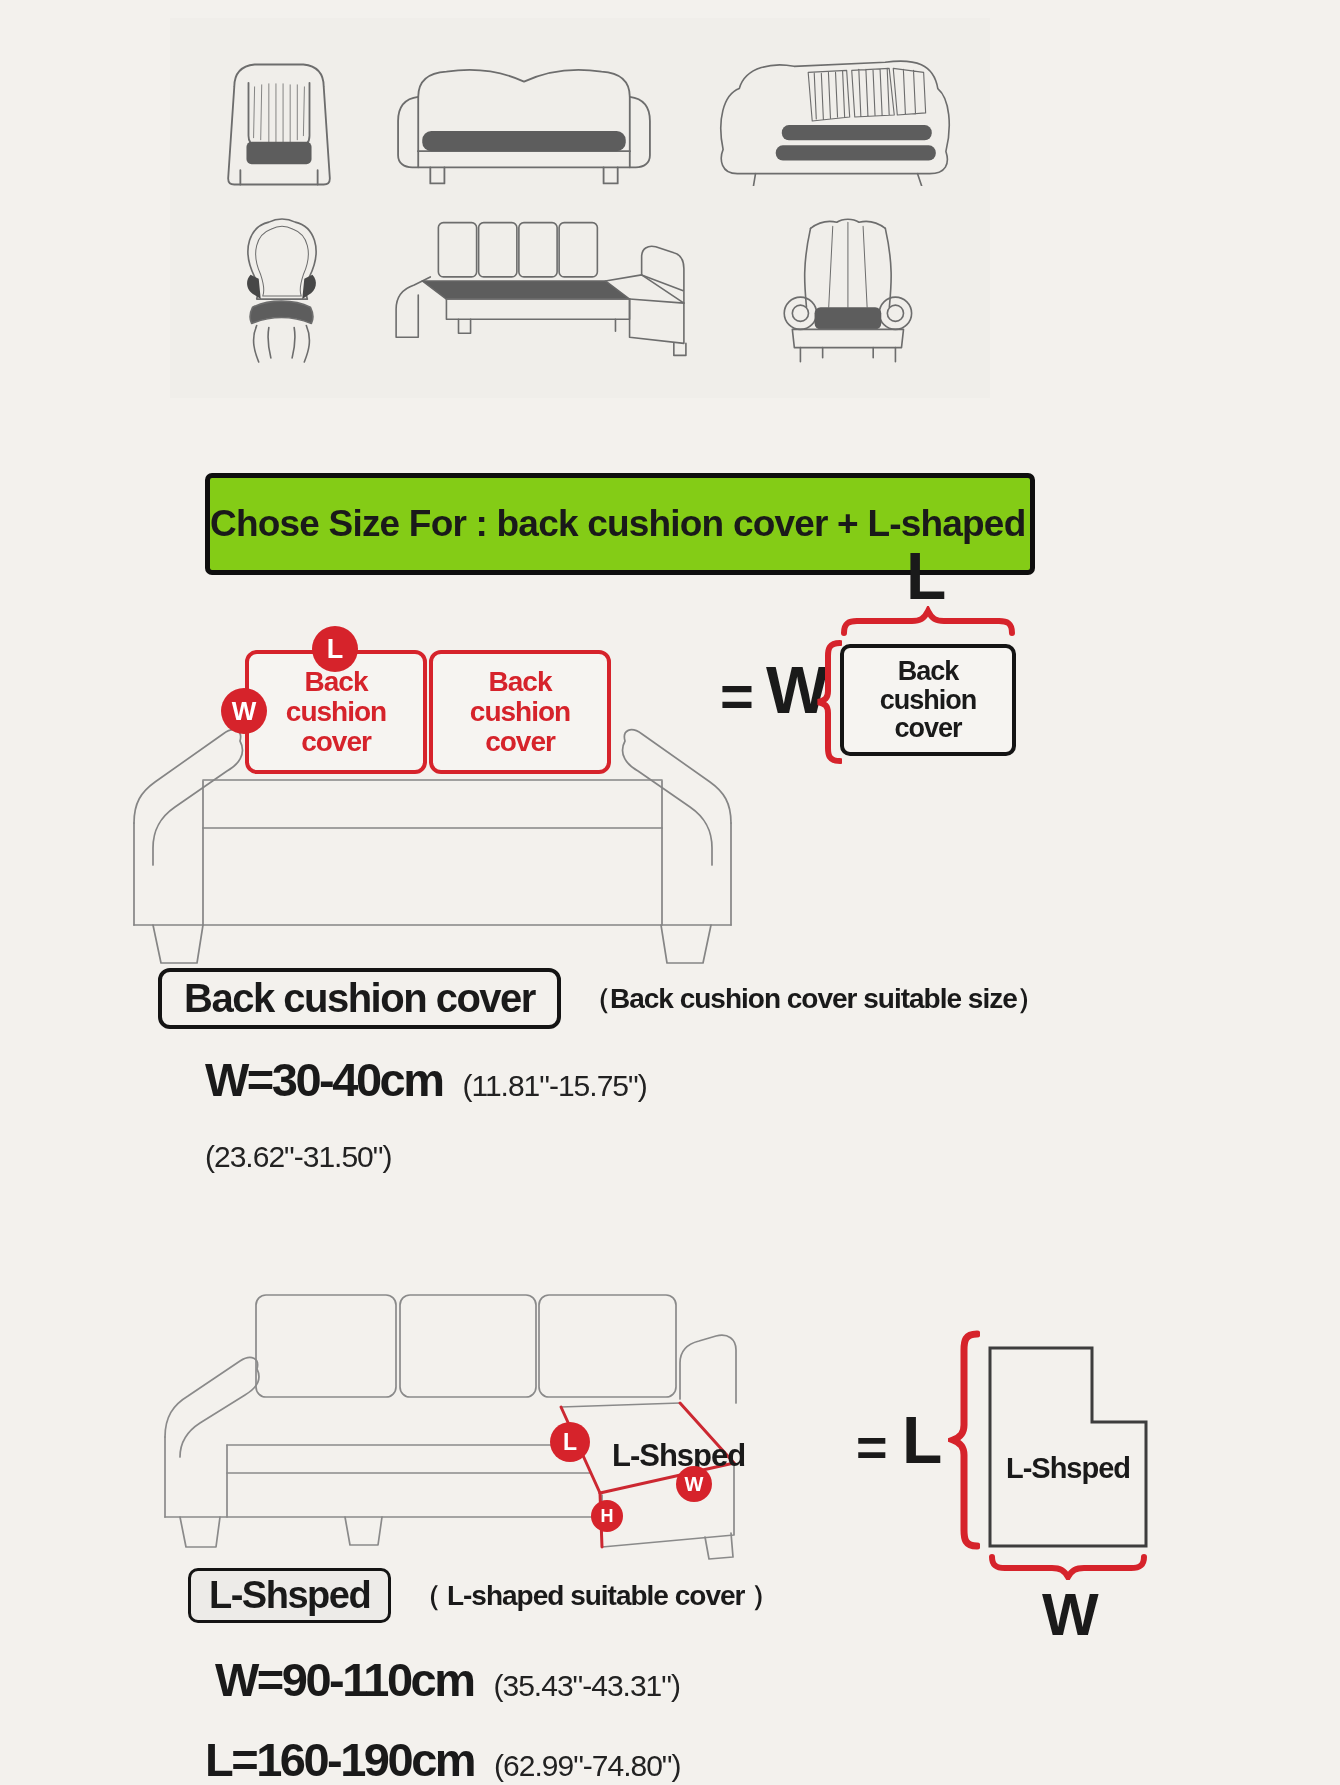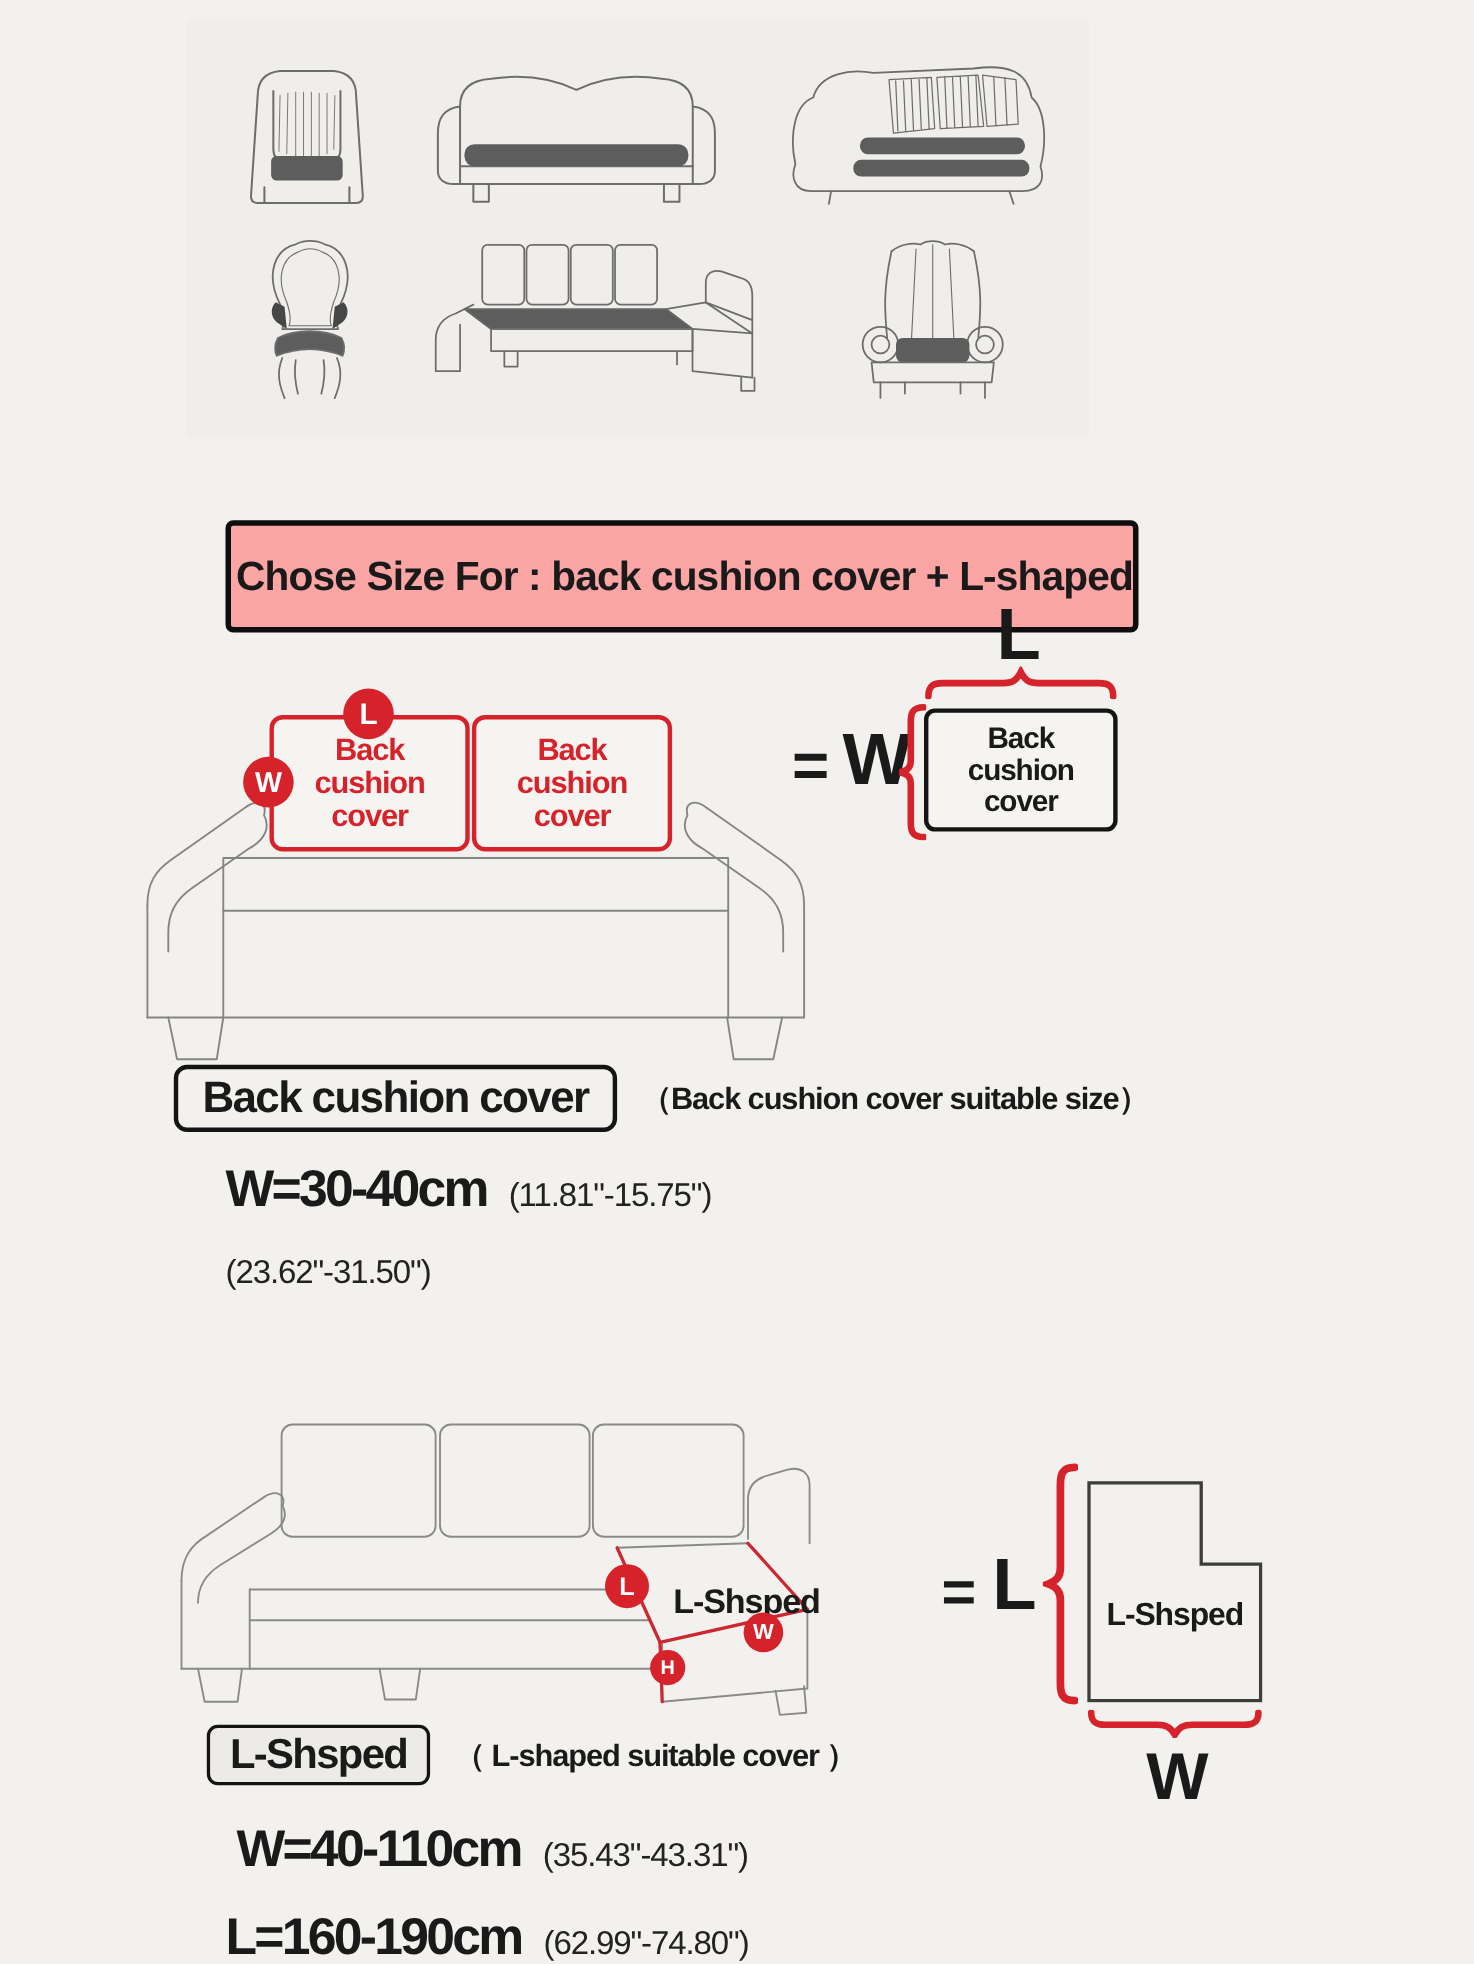--- a/index.html
+++ b/index.html
@@ -6,22 +6,22 @@
   body{
     width:1340px;height:1785px;position:relative;overflow:hidden;
     background:#f3f1ed;
     font-family:"Liberation Sans","DejaVu Sans",sans-serif;
     color:#1a1a1a;
   }
   .abs{position:absolute;}
   svg{display:block;}
   .panel{background:#f0eeea;}
   .title-box{
-    border:5px solid #0e0e0e;border-radius:7px;background:#fca5a5;
-    display:flex;align-items:center;justify-content:flex-end;
+    border:5px solid #0e0e0e;border-radius:7px;background:#84cc16;
+    display:flex;align-items:center;justify-content:flex-start;
     font-size:37px;font-weight:bold;letter-spacing:-0.8px;white-space:nowrap;
   }
   .red-cushion{
     border:4px solid #d6232b;border-radius:12px;background:#f6f4f1;
     display:flex;align-items:center;justify-content:center;text-align:center;
     color:#d6232b;font-weight:bold;font-size:28px;line-height:1.08;letter-spacing:-1px;
     padding:0 4px;box-sizing:border-box;
   }
   .badge{
     background:#d6232b;color:#ffffff;border-radius:50%;
@@ -223,19 +223,19 @@
 <svg class="abs" style="left:988px;top:1554px;" width="160" height="26" viewBox="0 0 160 26" fill="none" stroke="#d6232b" stroke-width="6" stroke-linecap="round">
   <path d="M4,3 C4,12 9,14 17,14 L64,14 C72,14 76,16 80,23 C84,16 88,14 96,14 L143,14 C151,14 156,12 156,3"></path>
 </svg>
 <div class="abs dim" style="left:1042px;top:1580px;font-size:60px;">W</div>
 
 <div class="abs heading-row" style="left:188px;top:1568px;">
   <span class="heading-box small">L-Shsped</span>
   <span class="heading-note">（ L-shaped suitable cover ）</span>
 </div>
 <div class="abs size-row" style="left:215px;top:1652px;">
-  <span class="metric">W=40-110cm</span>
+  <span class="metric">W=90-110cm</span>
   <span class="inches">(35.43"-43.31")</span>
 </div>
 <div class="abs size-row" style="left:205px;top:1732px;">
   <span class="metric">L=160-190cm</span>
   <span class="inches">(62.99"-74.80")</span>
 </div>
 
 </body></html>

